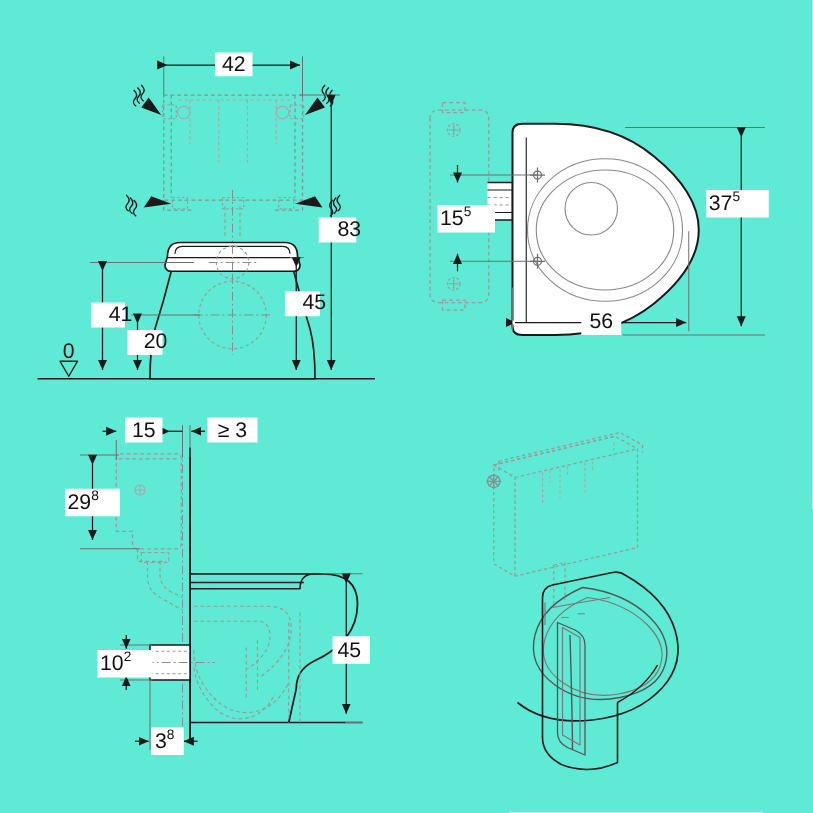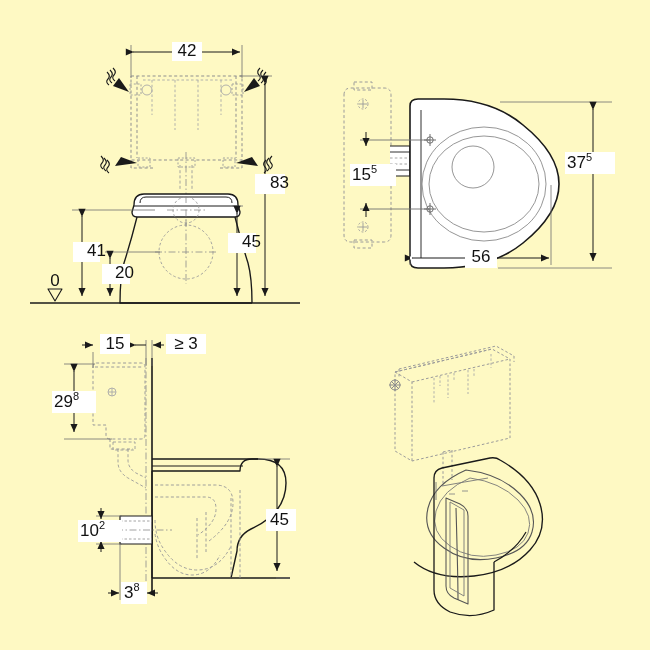--- a/index.html
+++ b/index.html
@@ -2,21 +2,21 @@
 <html><head>
 <meta charset="utf-8">
 <title>Technical Drawing</title>
 <style>
   html,body{margin:0;padding:0;background:#ffffff;}
   body{
     width:650px;height:650px;overflow:hidden;
     font-family:"Liberation Sans","DejaVu Sans",sans-serif;
     color:#1a1a1a;
   }
-  #sheet{position:relative;width:650px;height:650px;background:#fef9c3;}
+  #sheet{position:relative;width:650px;height:650px;background:#5eead4;}
   #sheet svg{position:absolute;left:0;top:0;}
   .dimtext{
     font-family:"Liberation Sans","DejaVu Sans",sans-serif;
     font-size:17px;
     fill:#111111;
     dominant-baseline:middle;
   }
   .dimsup{font-size:11px;}
 </style>
 </head>

